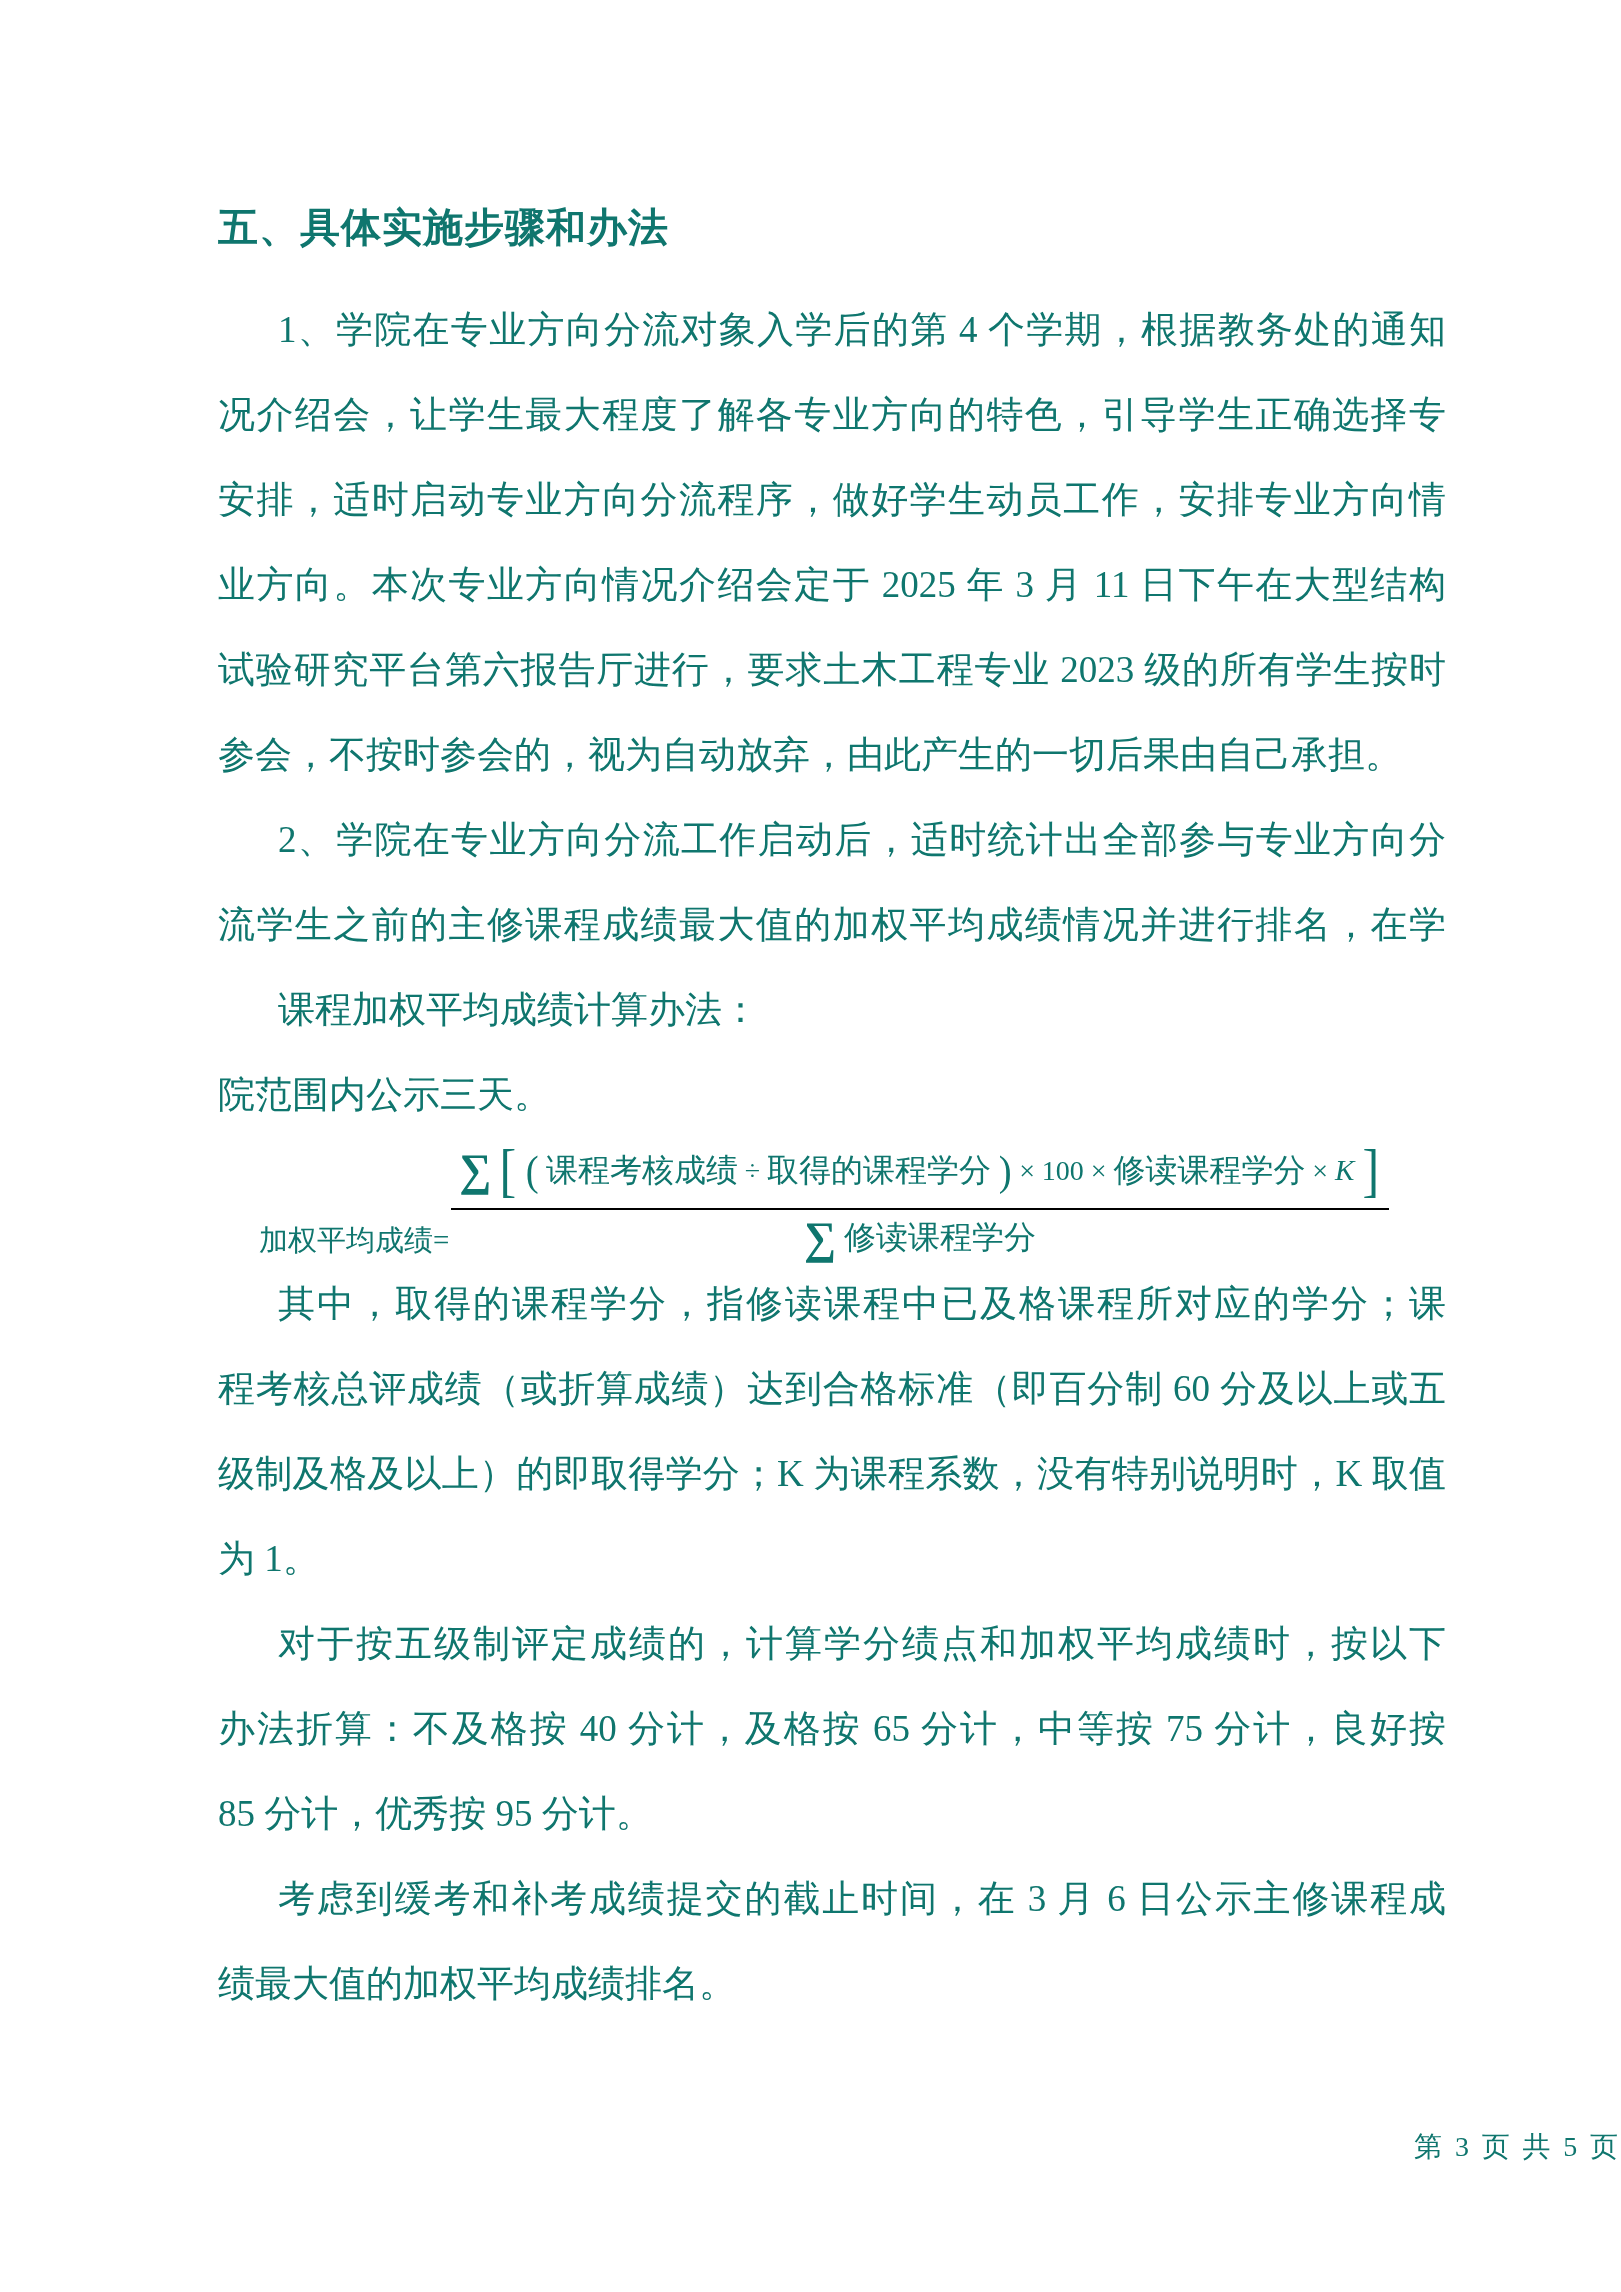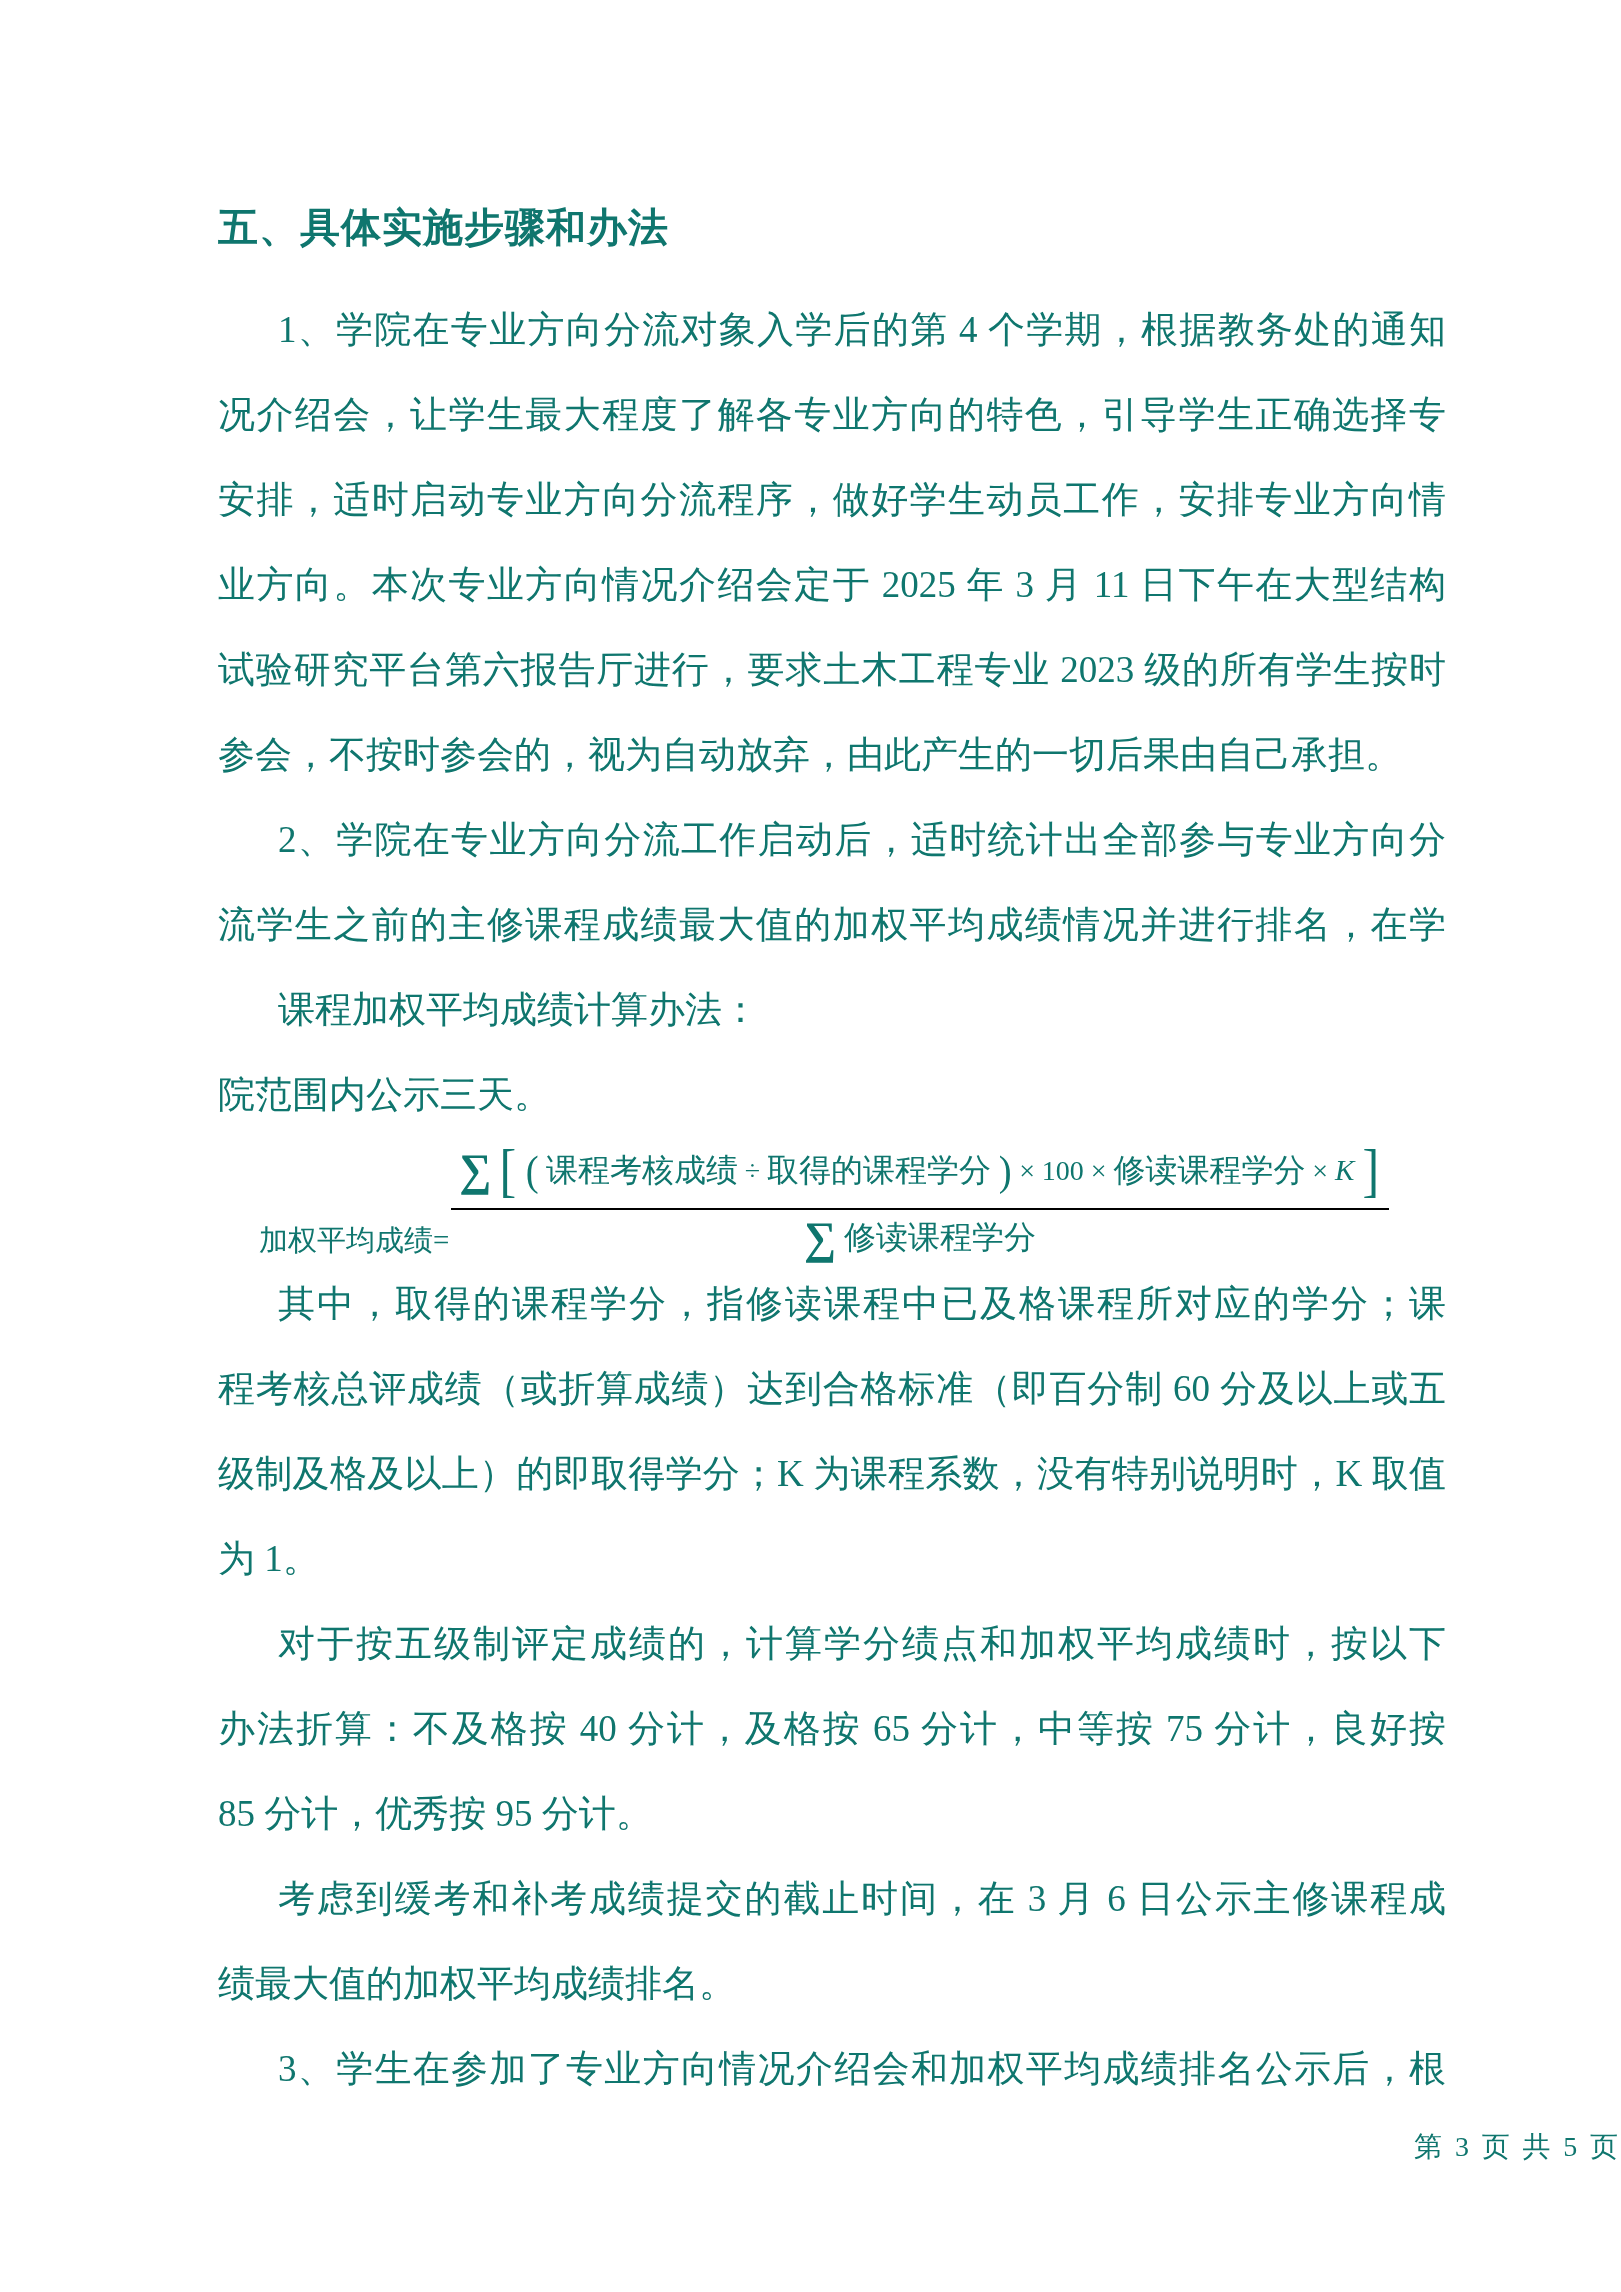--- a/index.html
+++ b/index.html
@@ -172,21 +172,20 @@
 
     <div class="line justify indent">其中，取得的课程学分，指修读课程中已及格课程所对应的学分；课</div>
     <div class="line justify">程考核总评成绩（或折算成绩）达到合格标准（即百分制 60 分及以上或五</div>
     <div class="line justify">级制及格及以上）的即取得学分；K 为课程系数，没有特别说明时，K 取值</div>
     <div class="line">为 1。</div>
     <div class="line justify indent">对于按五级制评定成绩的，计算学分绩点和加权平均成绩时，按以下</div>
     <div class="line justify">办法折算：不及格按 40 分计，及格按 65 分计，中等按 75 分计，良好按</div>
     <div class="line">85 分计，优秀按 95 分计。</div>
     <div class="line justify indent">考虑到缓考和补考成绩提交的截止时间，在 3 月 6 日公示主修课程成</div>
     <div class="line">绩最大值的加权平均成绩排名。</div>
-    <div class="line justify indent">3、学生在参加了专业方向情况介绍会和加权平均成绩排名公示后，根</div>
 
   </div>
 
   <div class="footer">
     <span>第 3 页 共 5 页</span>
   </div>
 </div>
 
 
 </body></html>

